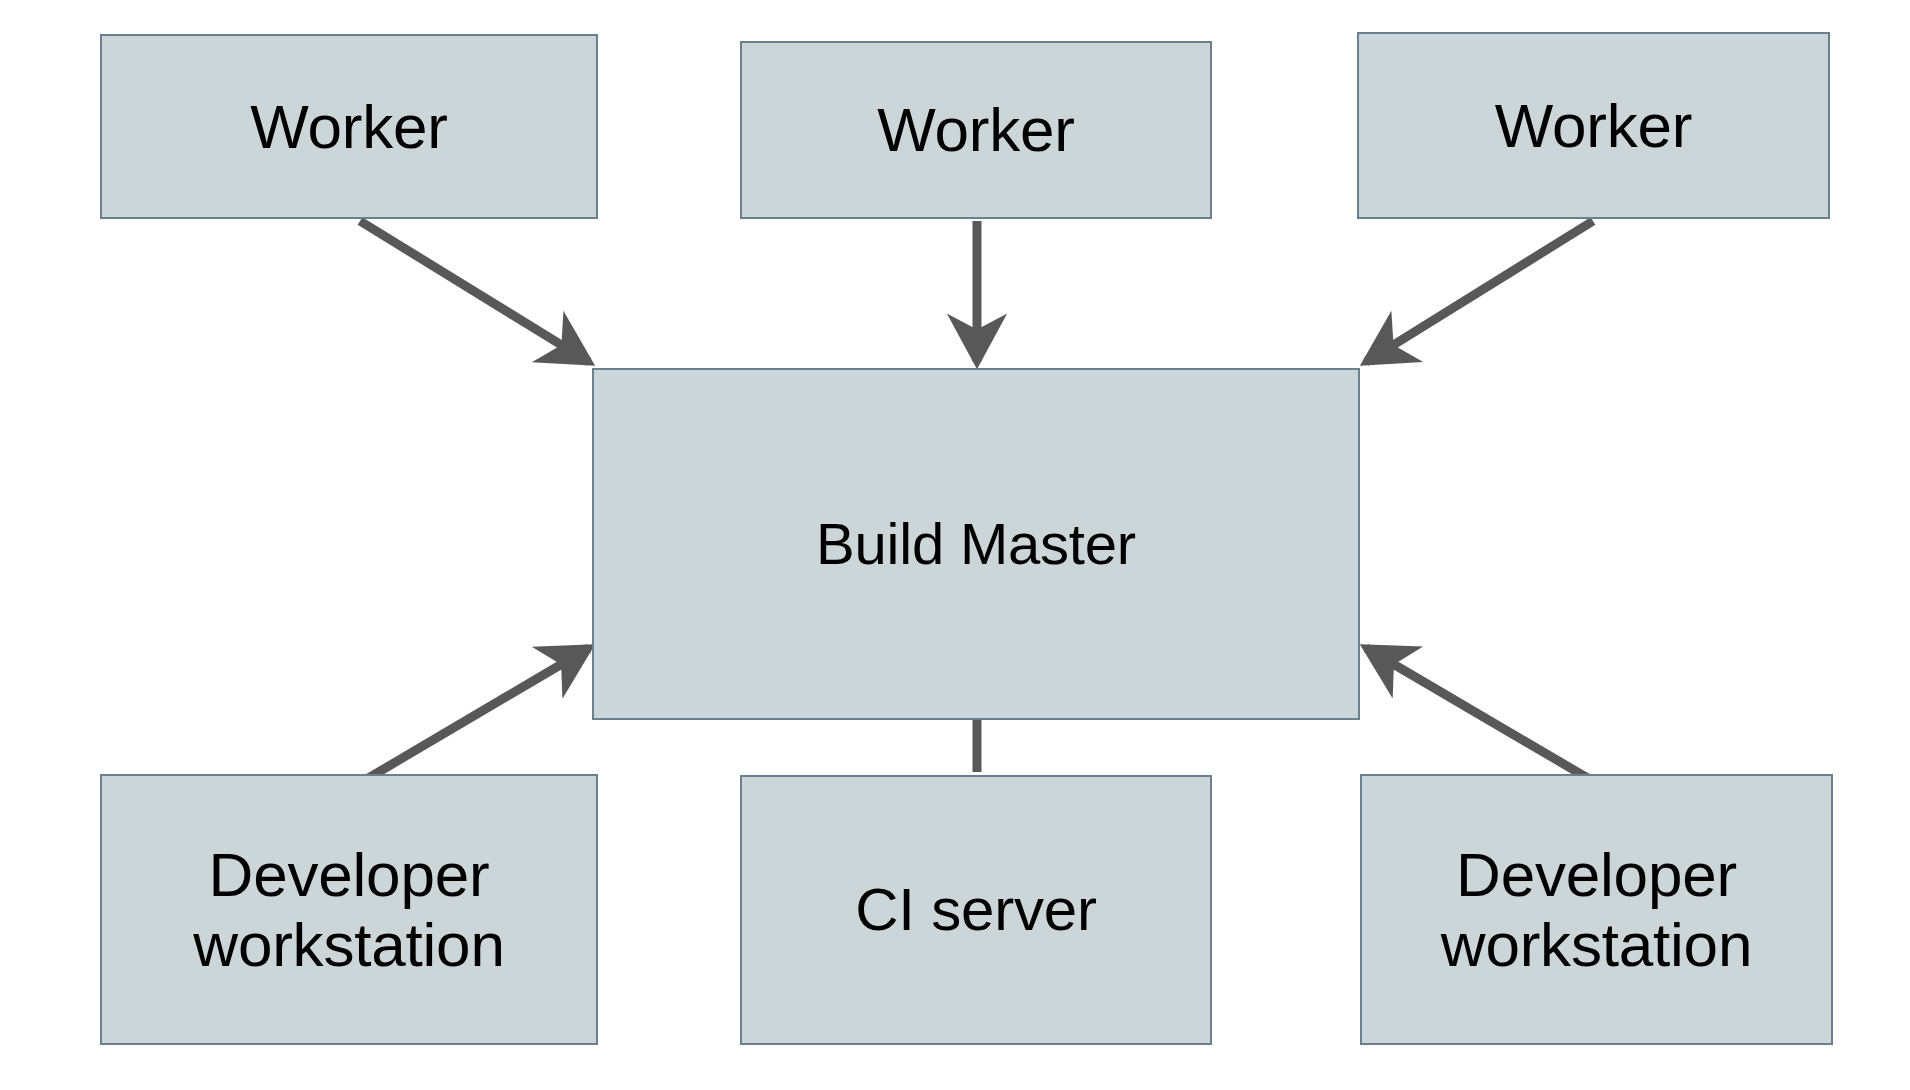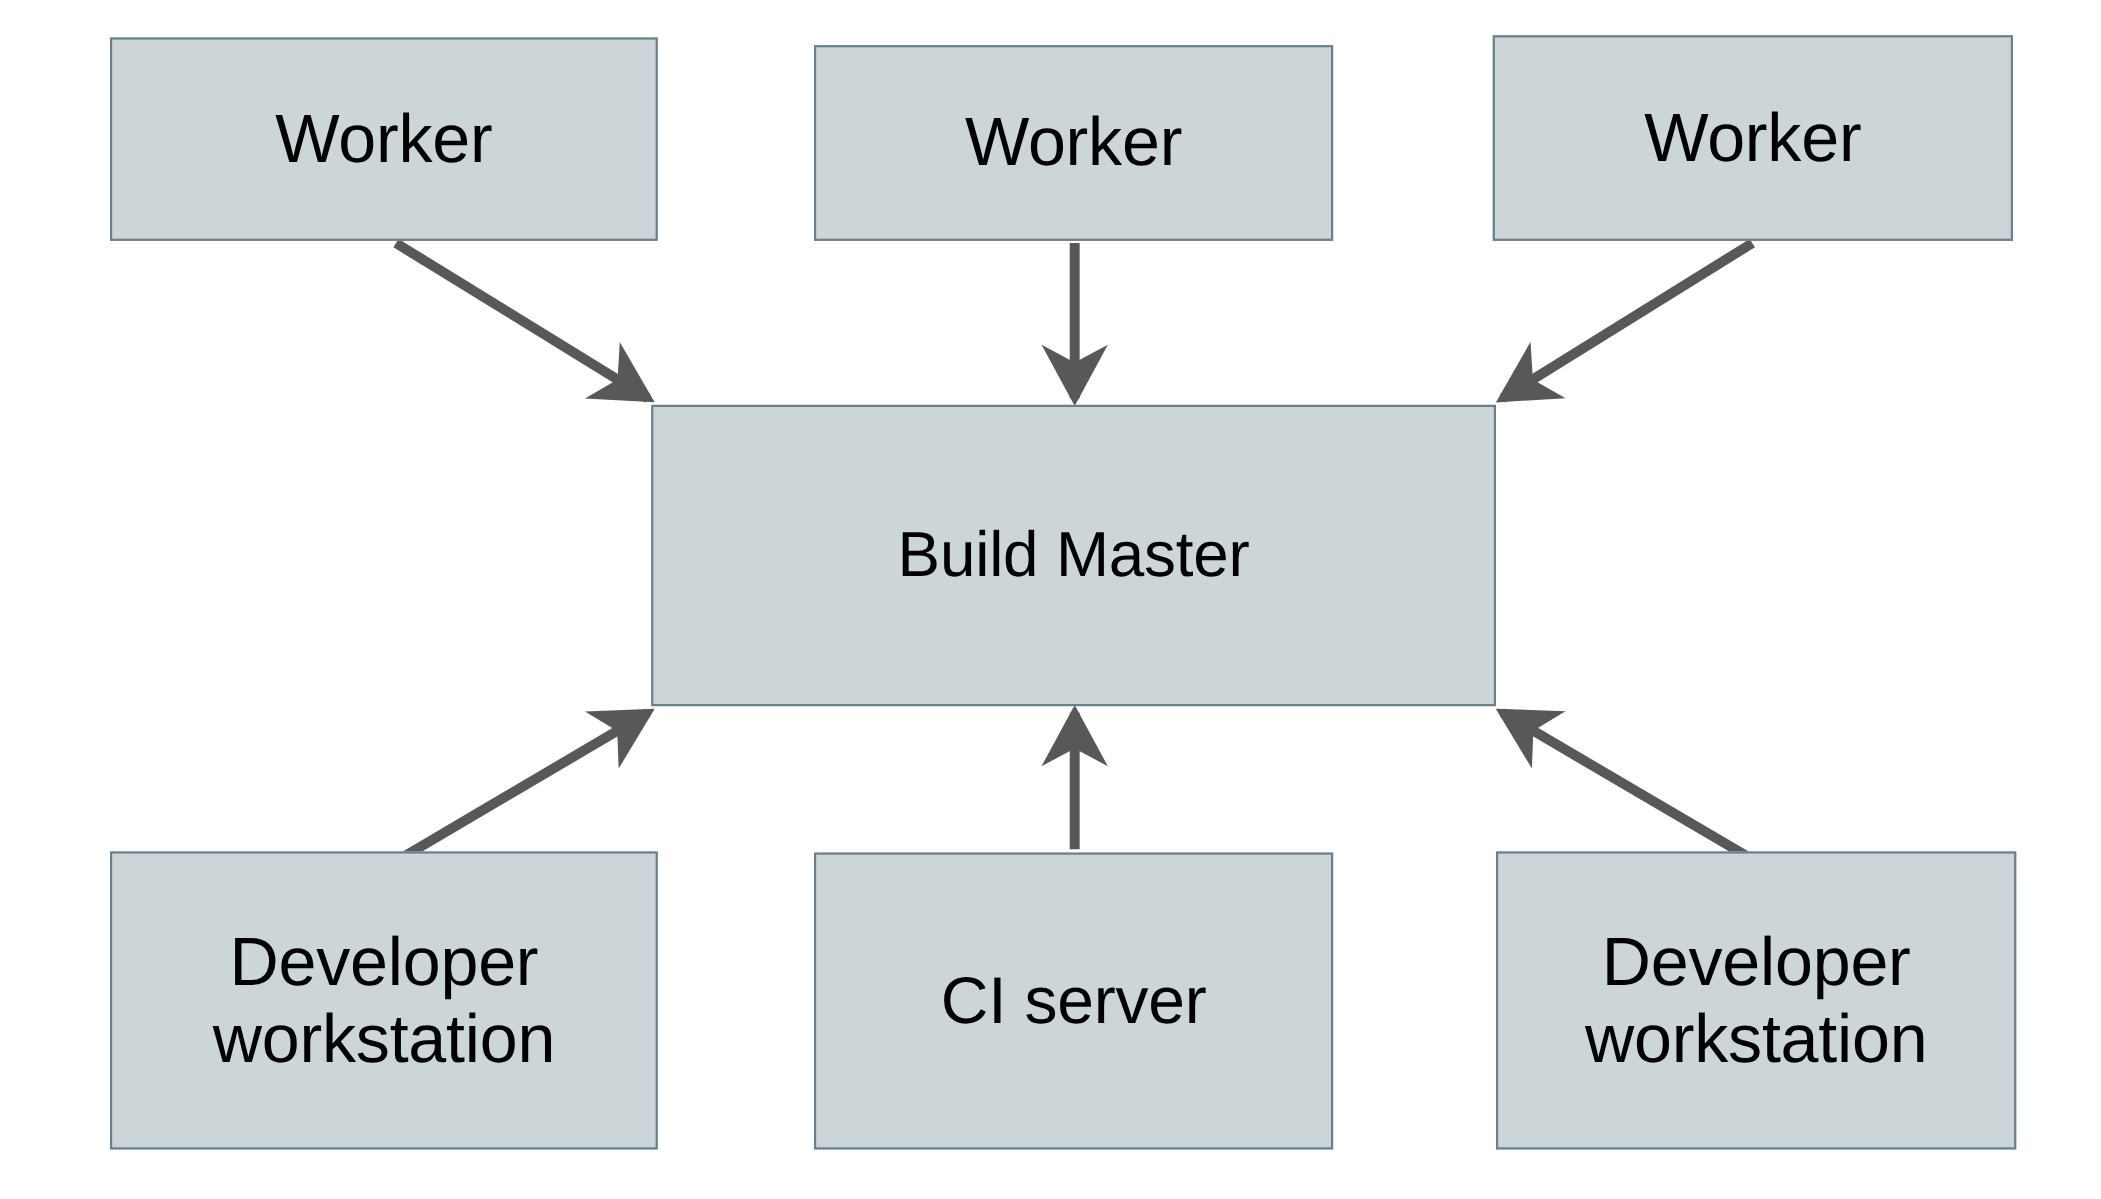--- a/index.html
+++ b/index.html
@@ -45,21 +45,21 @@
     display: block;
     white-space: pre-line;
     padding: 0 6px;
   }
 
   
   .node-worker-1 { left: 100px;  top: 34px;  width: 498px; height: 185px; font-size: 62px; }
   .node-worker-2 { left: 740px;  top: 41px;  width: 472px; height: 178px; font-size: 62px; }
   .node-worker-3 { left: 1357px; top: 32px;  width: 473px; height: 187px; font-size: 62px; }
 
-  .node-build-master { left: 592px; top: 368px; width: 768px; height: 274px; font-size: 58px; }
+  .node-build-master { left: 592px; top: 368px; width: 768px; height: 352px; font-size: 58px; }
 
   .node-dev-left  { left: 100px;  top: 774px; width: 498px; height: 271px; font-size: 62px; }
   .node-ci-server { left: 740px;  top: 775px; width: 472px; height: 270px; font-size: 60px; text-align: right; }
   .node-dev-right { left: 1360px; top: 774px; width: 473px; height: 271px; font-size: 62px; }
 </style>
 </head>
 <body>
 
 <div id="canvas">
 

